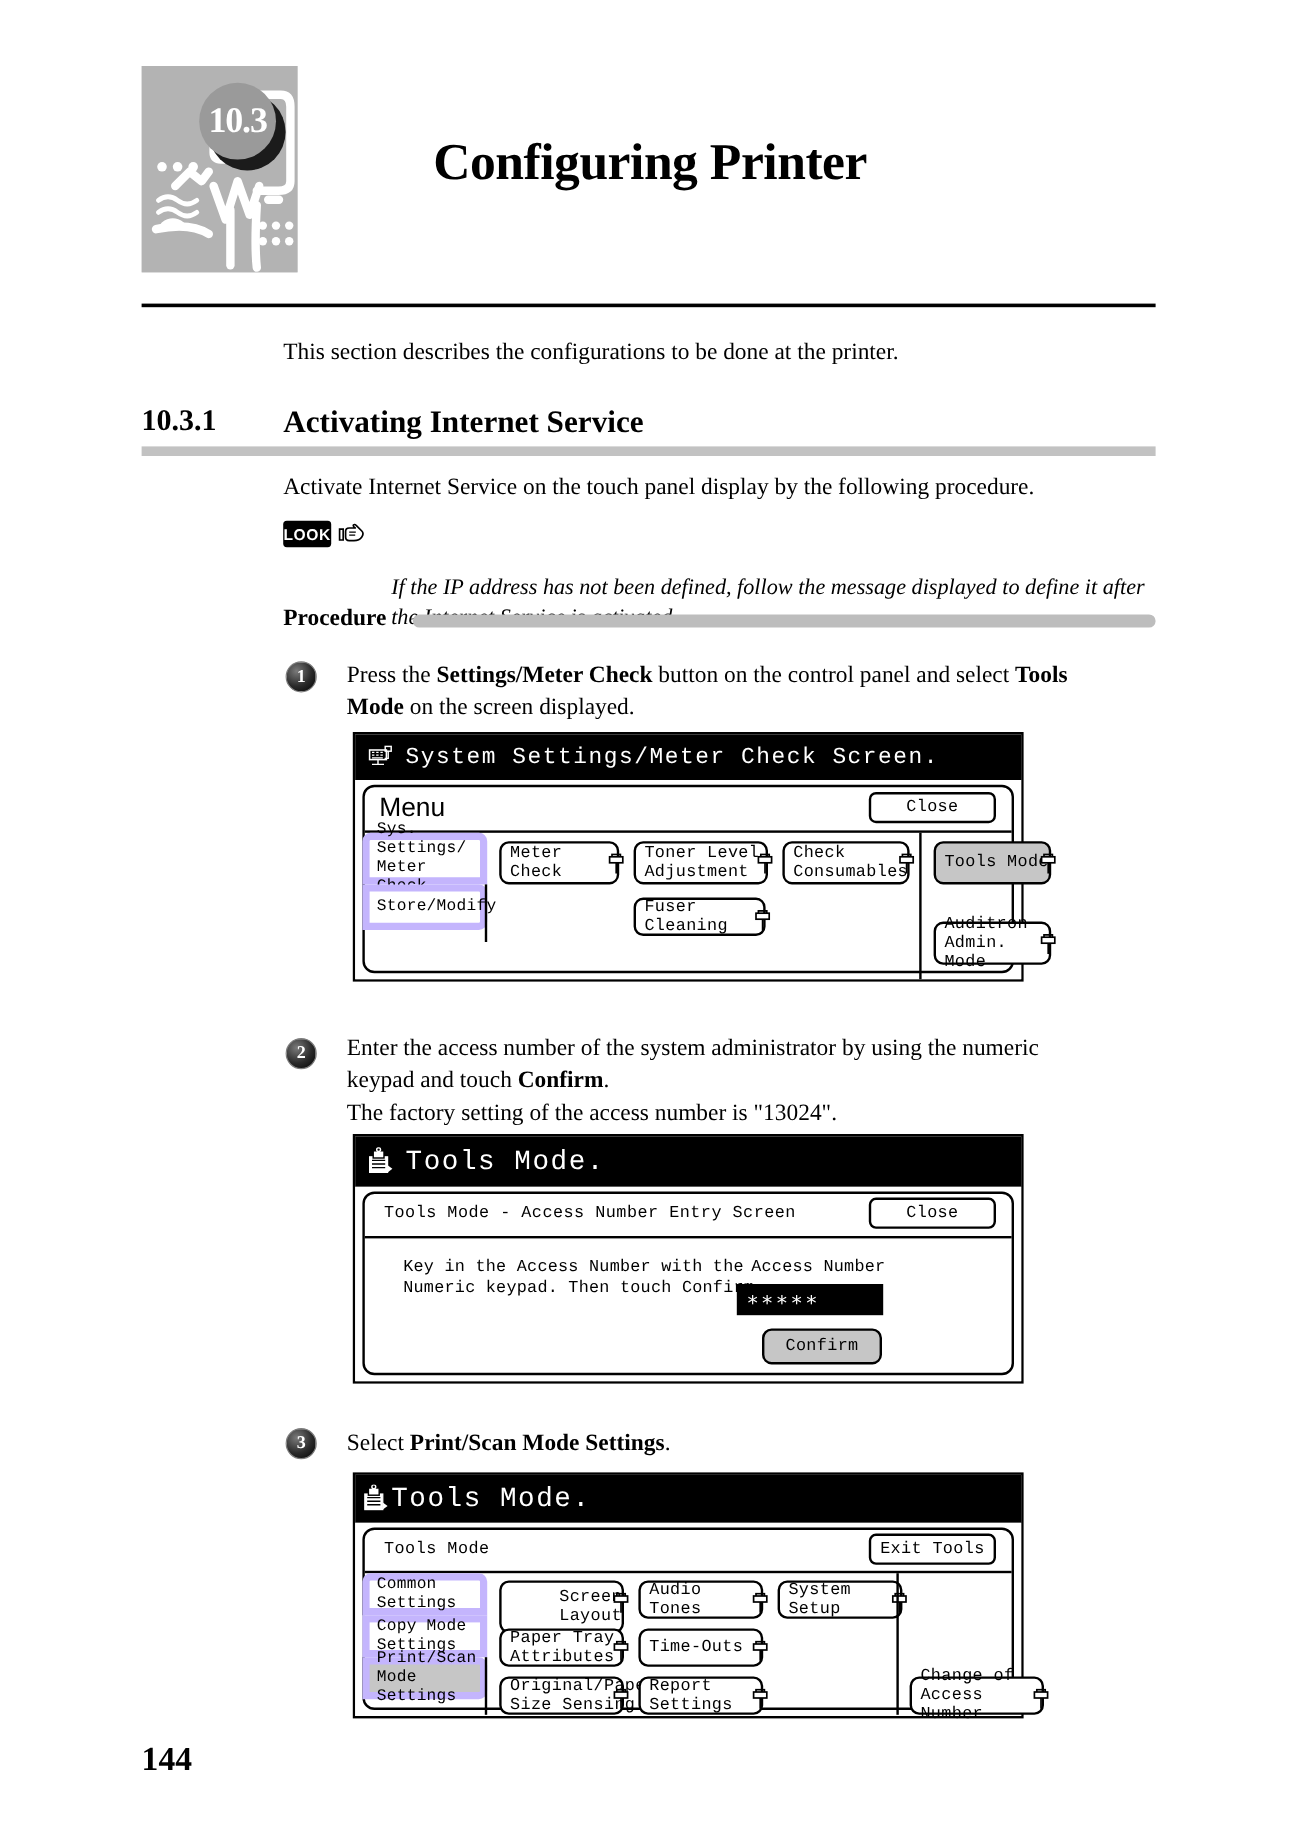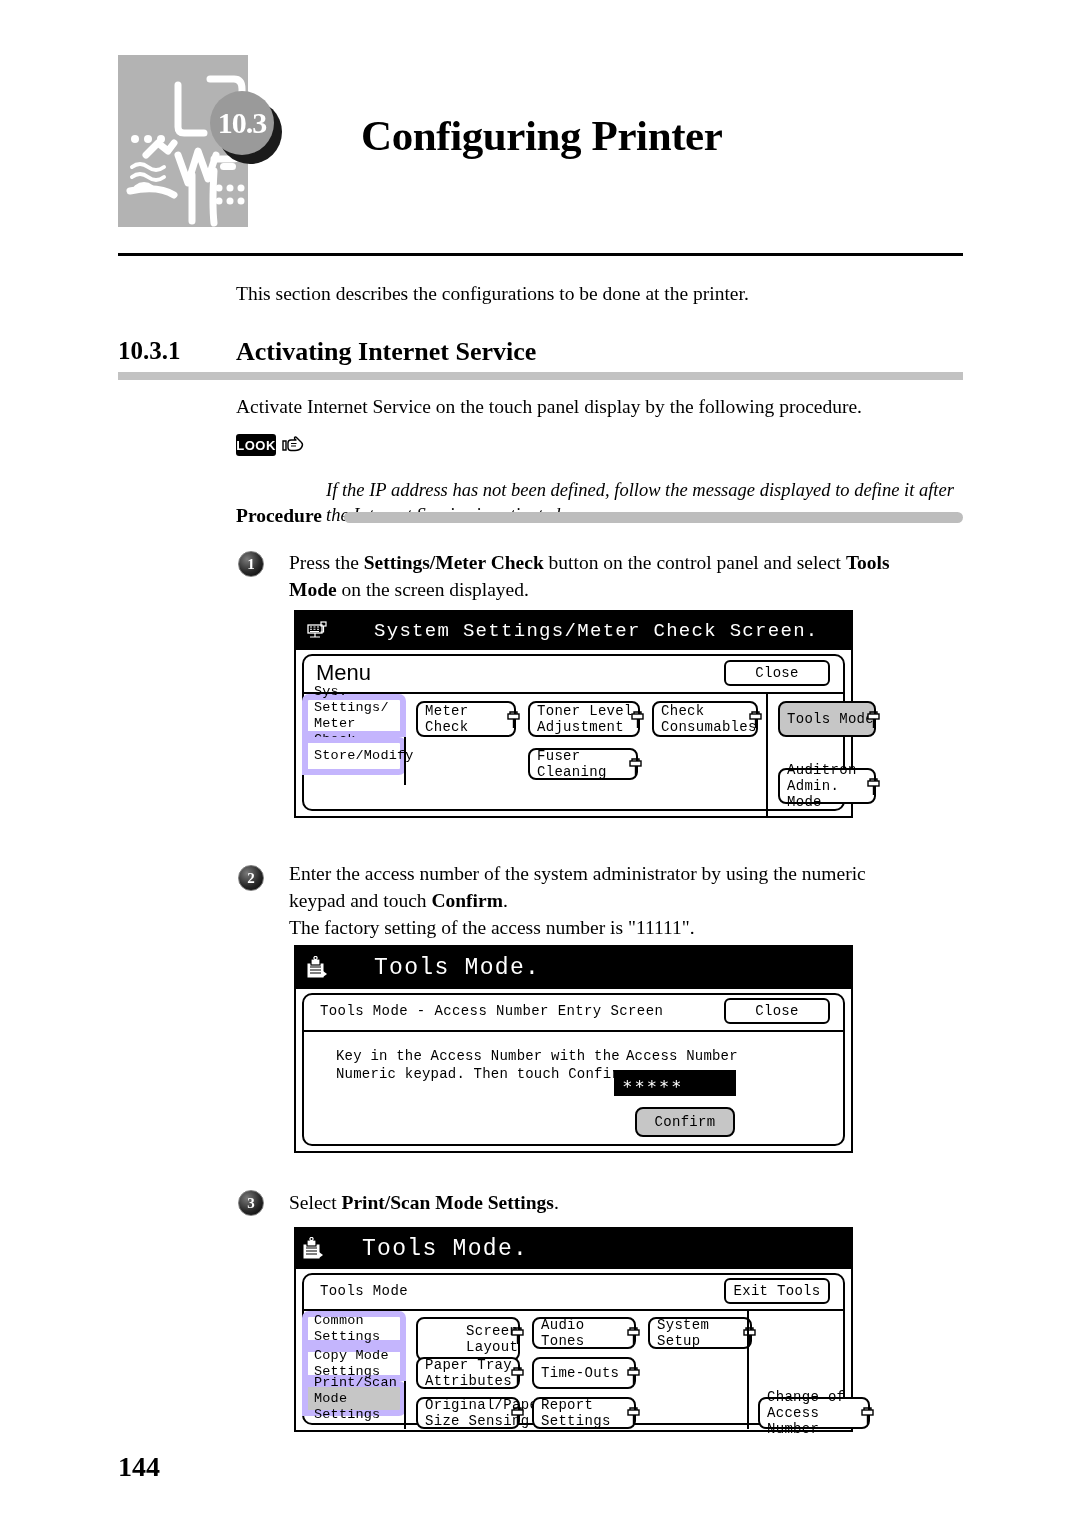--- a/index.html
+++ b/index.html
@@ -30,24 +30,23 @@
     top: 0;
     width: 130px;
     height: 172px;
     background: #b3b3b3;
     overflow: hidden;
   }
   .chapter-art svg { display:block; }
   .chapter-num-badge {
     position: absolute;
     left: 48px;
-    top: 36px;
+    top: 14px;
     width: 72px;
     height: 72px;
-    margin-left: 44px;
   }
   .chapter-num-badge .shadow {
     position:absolute; left:8px; top:9px;
     width:64px; height:64px; border-radius:50%;
     background:#1b1b1b;
   }
   .chapter-num-badge .disc {
     position:absolute; left:0; top:0;
     width:64px; height:64px; border-radius:50%;
     background:#9a9a9a;
@@ -212,21 +211,20 @@
     position: relative;
     height: 38px;
     background: #000;
     color: #fff;
     display: flex;
     align-items: center;
     padding-left: 10px;
     font-family: "Liberation Mono", monospace;
     font-size: 19px;
     letter-spacing: 1.3px;
-    gap: 36px;
   }
   .lcd-title .ticon { margin-right: 10px; display:flex; align-items:center; }
   .lcd-body {
     position: relative;
     background: #fff;
     box-sizing: border-box;
   }
   .lcd-inner {
     position: absolute;
     left: 6px; right: 6px; top: 4px; bottom: 5px;
@@ -493,21 +491,21 @@
       </div>
       <div class="vdiv" style="left:462px; top:38px; height:122px;"></div>
     </div>
   </div>
 </div>
 
 <div class="step-num" style="left:238px; top:865px;">2</div>
 <div class="step-text" style="left:289px; top:860px; width:670px;">
   <span>Enter the access number of the system administrator by using the numeric</span><br>
   <span>keypad and touch </span><b>Confirm</b><span>.</span><br>
-  <span>The factory setting of the access number is "11111".</span>
+  <span>The factory setting of the access number is "13024".</span>
 </div>
 
 <div class="lcd" style="left:294px; top:945px; width:559px; height:208px;">
   <div class="lcd-title" style="height:42px; font-size:23px;">
     <span class="ticon">
       <svg width="22" height="24" viewBox="0 0 22 24">
         <rect x="2" y="8" width="15" height="13" fill="#fff" stroke="#fff" stroke-width="1"></rect>
         <path d="M4 11 h11 M4 14 h11 M4 17 h11" stroke="#000" stroke-width="1.2"></path>
         <rect x="5" y="3" width="9" height="6" fill="#fff" stroke="#000" stroke-width="1.2"></rect>
         <circle cx="9.5" cy="2" r="1.6" fill="none" stroke="#fff" stroke-width="1.2"></circle>

